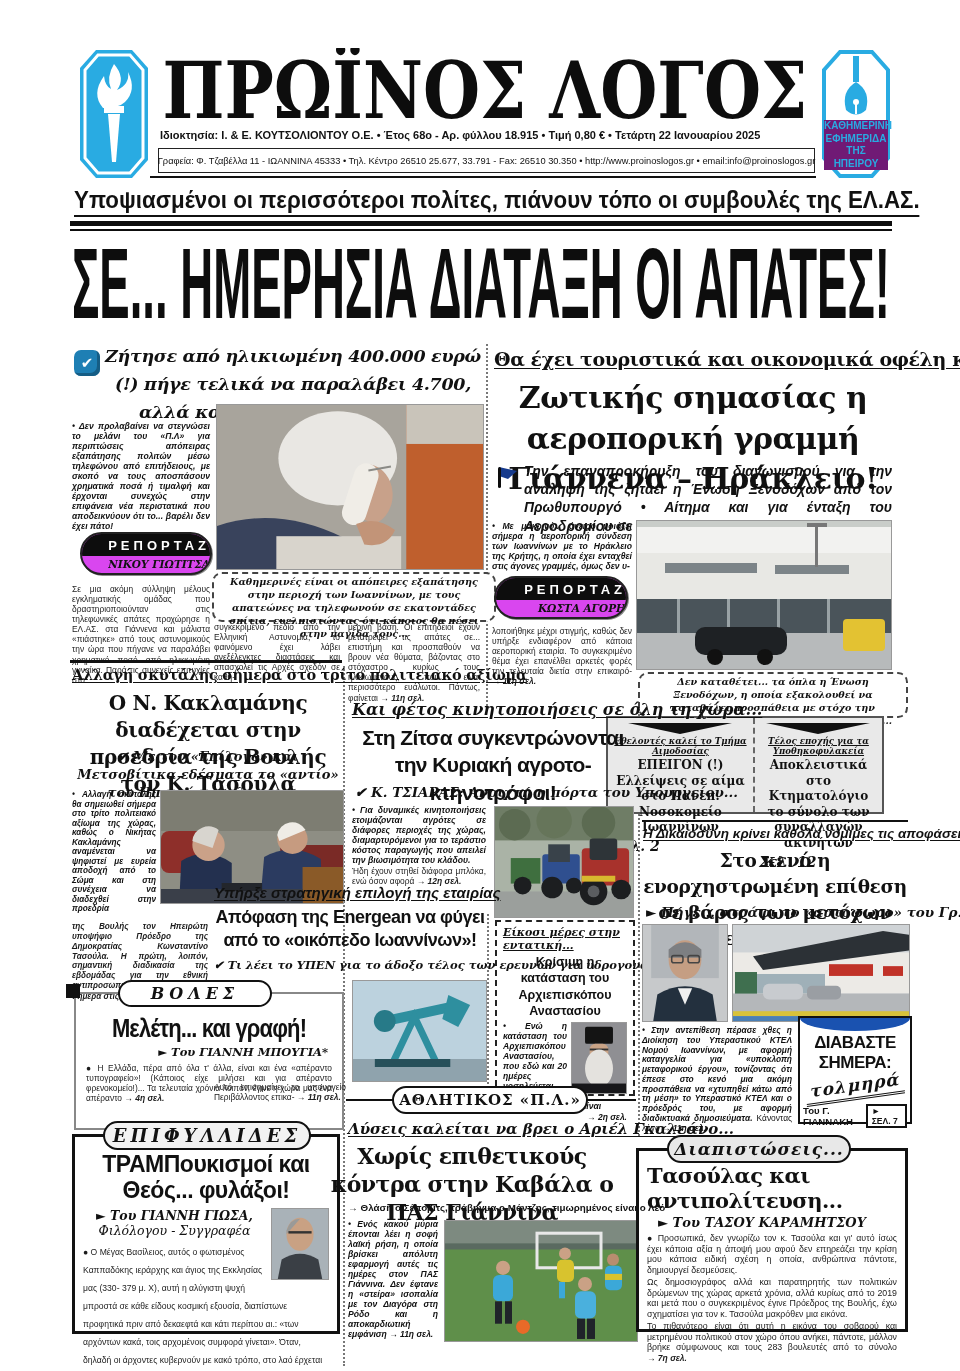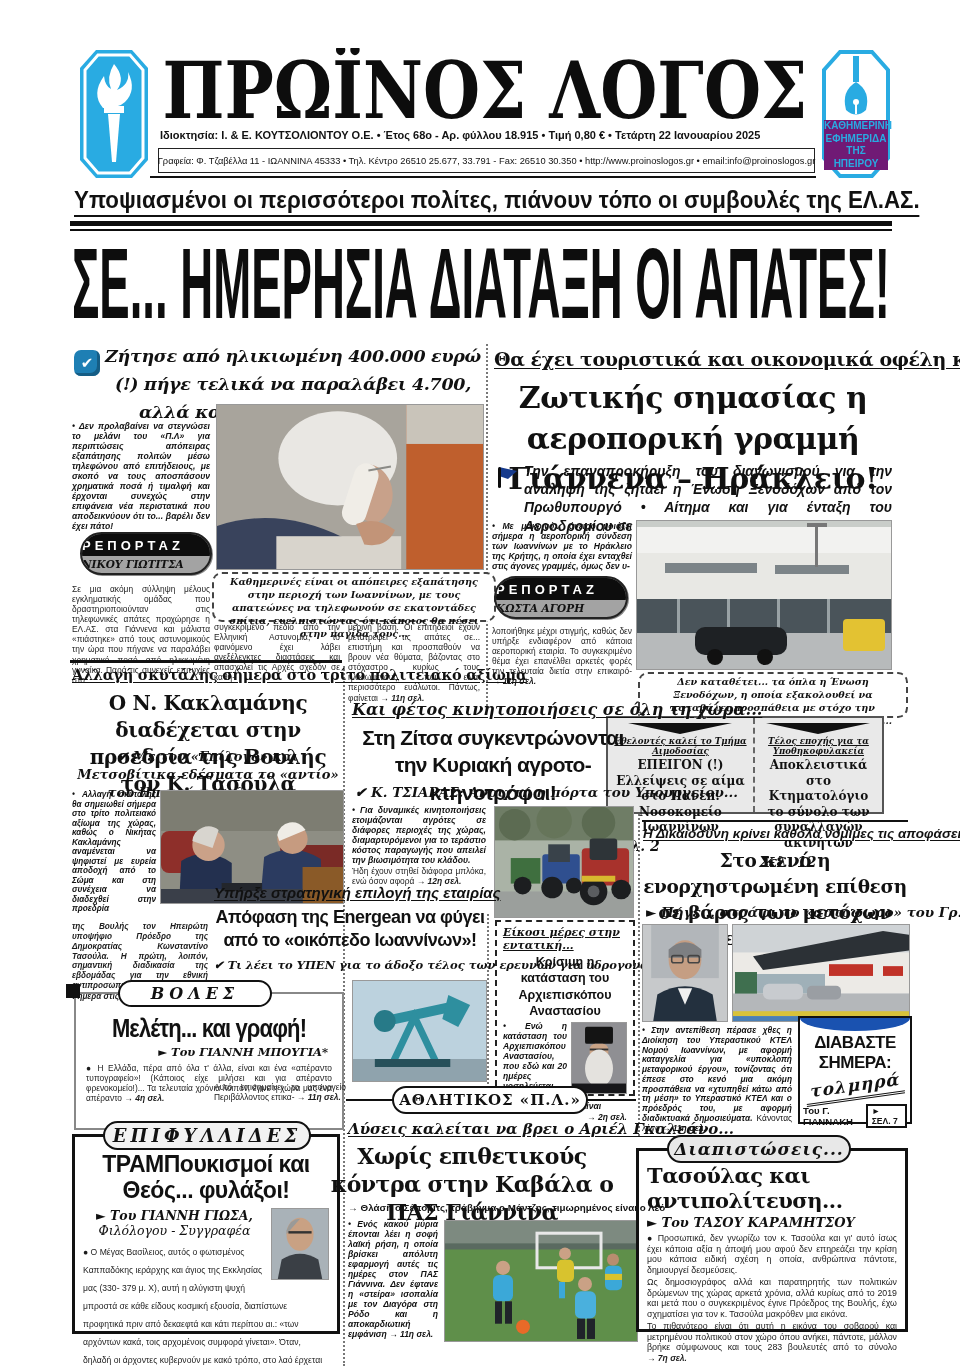--- a/index.html
+++ b/index.html
@@ -6,21 +6,21 @@
 .sheet{position:relative;width:960px;height:1371px;background:#fff;overflow:hidden;
   font-family:"Liberation Sans","DejaVu Sans",sans-serif;color:#111;}
 .abs{position:absolute;}
 .serif{font-family:"DejaVu Serif","Liberation Serif",serif;}
 .kick{font-weight:bold;text-decoration:underline;text-underline-offset:2px;}
 .bi{font-weight:bold;font-style:italic;}
 .just{text-align:justify;}
 .body-txt{font-size:8.4px;line-height:1.2;text-align:justify;color:#1c1c1c;}
 .lead-txt{font-size:8.6px;line-height:1.16;font-weight:bold;font-style:italic;text-align:justify;color:#111;}
 .ref{font-weight:bold;font-style:italic;font-size:8.5px;white-space:nowrap;}
-.badge{border:2px solid #222;border-radius:999px;overflow:hidden;background:#a3a3a3;text-align:left;box-shadow:1px 1px 0 #888;}
+.badge{border:2px solid #222;border-radius:999px;overflow:hidden;background:#d946ef;text-align:right;box-shadow:1px 1px 0 #888;}
 .badge .bt{background:#0d0d0d;color:#fff;font-weight:bold;letter-spacing:4px;font-size:13px;padding:4px 0 3px;}
 .badge .bb{font-weight:bold;font-style:italic;font-size:10.5px;padding:2px 0 3px;font-family:"DejaVu Serif",serif;}
 .dashbox{border:2px dashed #444;border-radius:10px;background:#fff;text-align:center;
   font-family:"DejaVu Serif",serif;font-weight:bold;font-style:italic;}
 .dotv{border-left:2px dotted #777;width:0;}
 .ph{overflow:hidden;background:#ccc;border:1px solid #999;}
 .ph svg{display:block;width:100%;height:100%;}
 .spill{border:2.5px solid #111;border-radius:999px;background:#fff;font-weight:bold;font-style:italic;
   text-align:center;font-family:"DejaVu Serif",serif;}
 .rib{width:0;height:0;border-left:52px solid transparent;border-right:52px solid transparent;border-top:11px solid #111;margin:5px auto 2px;}
@@ -394,21 +394,21 @@
       <div class="serif bi center" style="font-size:12.5px;">► Του ΓΙΑΝΝΗ ΓΙΩΣΑ,</div>
       <div class="serif center" style="font-style:italic;font-size:12.5px;margin-bottom:3px;">Φιλόλογου - Συγγραφέα</div>
       <span class="body-txt" style="display:inline;font-size:8.6px;">● Ο Μέγας Βασίλειος, αυτός ο φωτισμένος Καππαδόκης ιεράρχης και άγιος της Εκκλησίας μας (330- 379 μ. Χ), αυτή η αλύγιστη ψυχή μπροστά σε κάθε είδους κοσμική εξουσία, διαπίστωνε προφητικά πριν από δεκαεφτά και κάτι περίπου αι.: «των αρχόντων κακά, τοις αρχομένοις συμφορά γίνεται». Όταν, δηλαδή οι άρχοντες κυβερνούν με κακό τρόπο, στο λαό έρχεται συμφορά. Η επανεκλογή του Ντόναλντ Τραμπ στην Προεδρία των ΗΠΑ,</span>
       
     </div>
   </div>
 
   <div class="abs" style="left:636px;top:1148px;width:272px;height:184px;border:3px solid #111;box-sizing:border-box;padding:12px 8px 4px;">
     <div class="spill" style="position:absolute;top:-16px;left:28px;width:180px;font-size:17px;letter-spacing:1px;padding:2px 0;background:#e8e8e8;">Διαπιστώσεις...</div>
     <div class="serif" style="font-weight:bold;font-size:21px;letter-spacing:-0.5px;">Τασούλας και αντιπολίτευση...</div>
-    <div class="serif bi" style="text-align:left;font-size:13px;padding-right:20px;margin:2px 0 3px;">► Του ΤΑΣΟΥ ΚΑΡΑΜΗΤΣΟΥ</div>
+    <div class="serif bi" style="text-align:center;font-size:13px;padding-right:20px;margin:2px 0 3px;">► Του ΤΑΣΟΥ ΚΑΡΑΜΗΤΣΟΥ</div>
     <div class="body-txt" style="font-size:8.8px;">● Προσωπικά, δεν γνωρίζω τον κ. Τασούλα και γι' αυτό ίσως έχει κάποια αξία η άποψή μου αφού δεν επηρεάζει την κρίση μου κάποια ειδική σχέση η οποία, ανθρώπινα πάντοτε, δημιουργεί δεσμεύσεις.</div>
     <div class="body-txt" style="font-size:8.8px;margin-top:2px;">Ως δημοσιογράφος αλλά και παρατηρητής των πολιτικών δρώμενων της χώρας αρκετά χρόνια, αλλά κυρίως από το 2019 και μετά που ο συγκεκριμένος έγινε Πρόεδρος της Βουλής, έχω σχηματίσει για τον κ. Τασούλα μακρόθεν μια εικόνα.</div>
     <div class="body-txt" style="font-size:8.8px;margin-top:2px;">
       <span>Το πιθανότερο είναι ότι αυτή η εικόνα του σοβαρού και μετρημένου πολιτικού στον χώρο όπου ανήκει, πάντοτε, μάλλον βρήκε σύμφωνους και τους 283 βουλευτές από το σύνολο</span>
       <span class="ref">→ 7η σελ.</span>
     </div>
   </div>
 
 </div>
 

